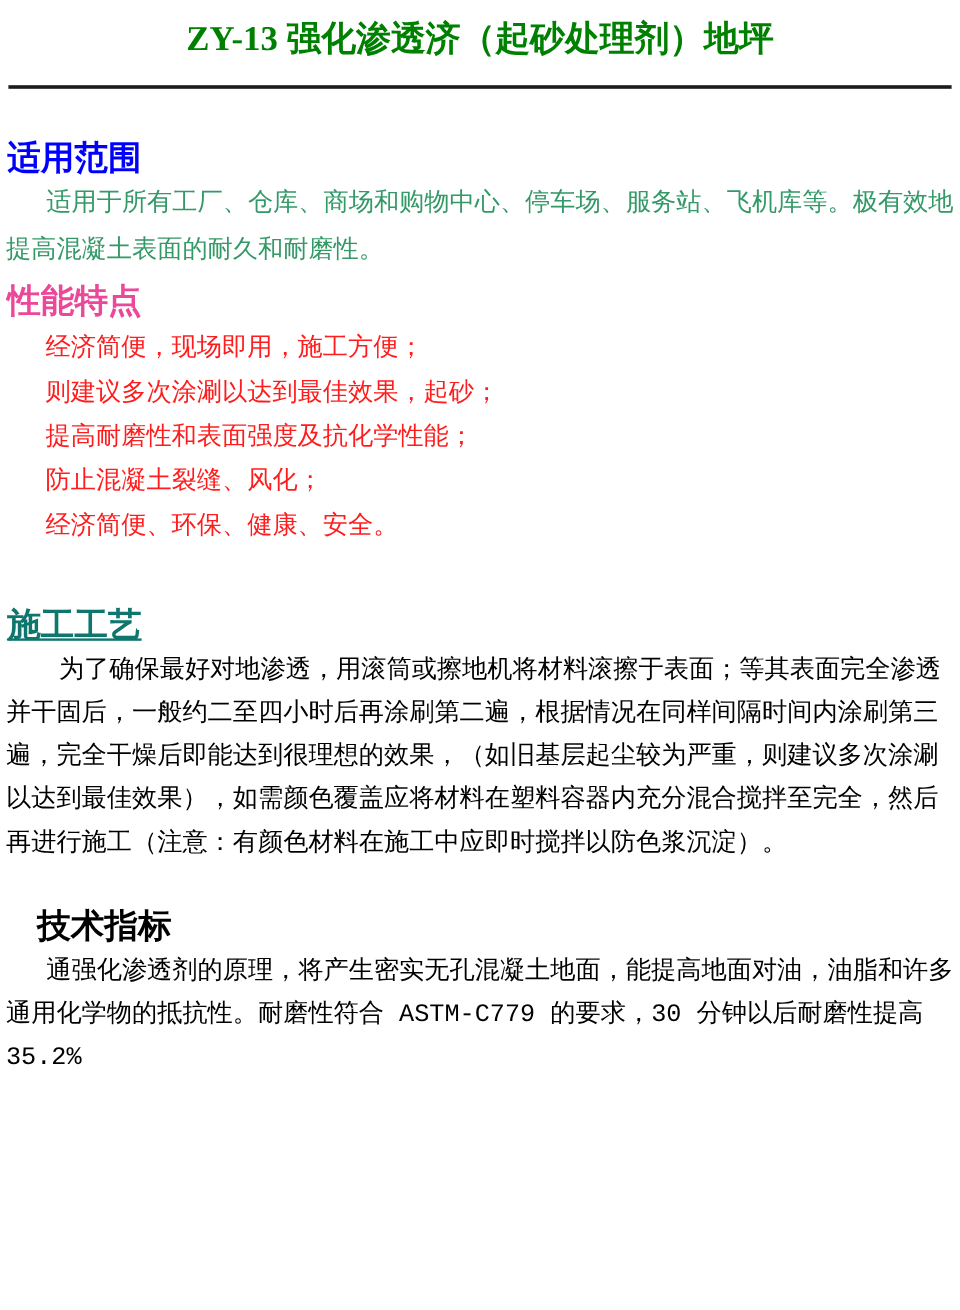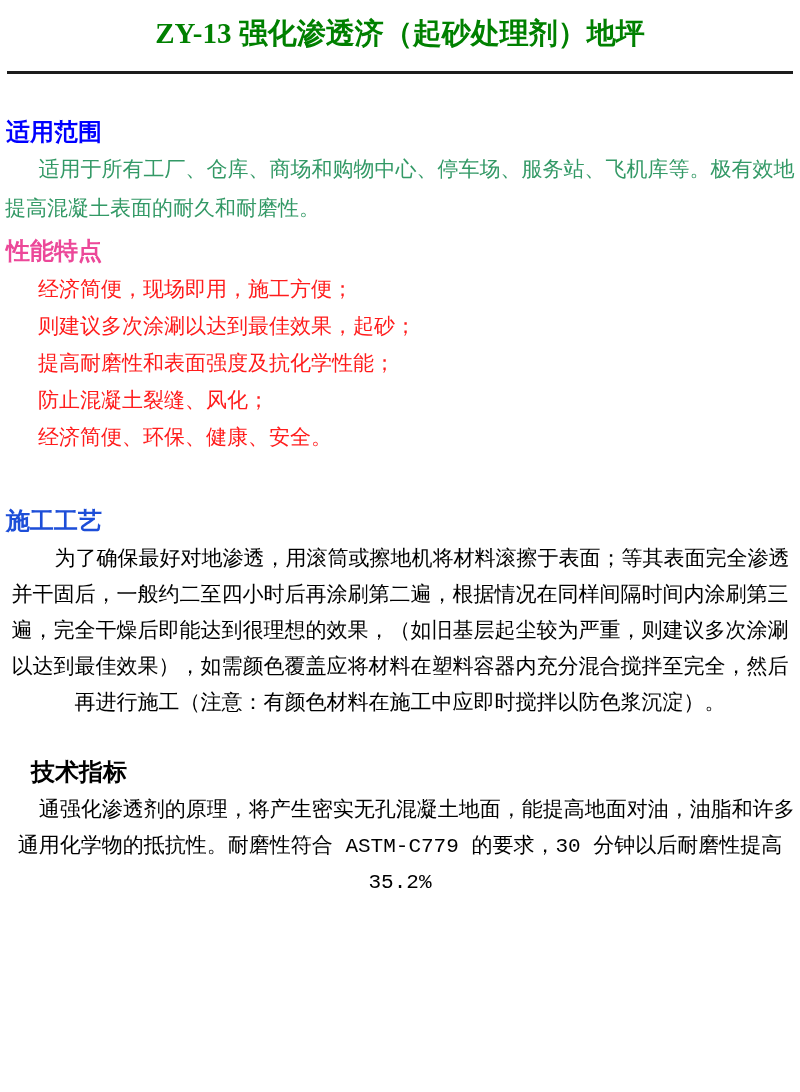--- a/index.html
+++ b/index.html
@@ -27,28 +27,28 @@
     margin: 0;
   }
   .divider {
     border: none;
     border-top: 3px solid #1c1c1c;
     margin: 19px 2px 0 2px;
   }
   .sec-heading {
     font-family: "Liberation Sans", "DejaVu Sans", sans-serif;
     font-weight: bold;
-    font-size: 24px;
+    font-size: 28px;
     line-height: 26px;
     margin: 0;
     padding-left: 1px;
   }
   .h-blue  { color: #0000ff; margin-top: 45px; }
   .h-red   { color: #ec4899; margin-top: 9px; }
-  .h-green { color: #1d4ed8; }
+  .h-green { color: #0f766e; text-decoration: underline; }
   .h-black { color: #000000; }
   .body-par {
     font-size: 21px;
     margin: 0;
     font-family: Liberation Mono, monospace;
   }
   .green-par {
     color: #339966;
     line-height: 39px;
     text-indent: 1.6em;
@@ -58,21 +58,20 @@
     color: #ff1c1c;
     font-size: 21px;
     line-height: 37px;
     margin: 0;
     padding-left: 33px;
   }
   .features-list { margin-top: 7px; }
   .black-par {
     color: #000000;
     line-height: 36px;
-    text-align: center;
   }
   .process-par   { text-indent: 2.1em; margin-top: 8px; }
   .h-process     { margin-top: 52px; }
   .principle-par { text-indent: 1.6em; margin-top: 9px; }
   .h-principle   { margin-top: 42px; }
   .specs-par     { text-indent: 1.6em; margin-top: 8px; }
   .h-specs       { margin-top: 37px; margin-left: 25px; }
 </style>
 </head>
 <body>

